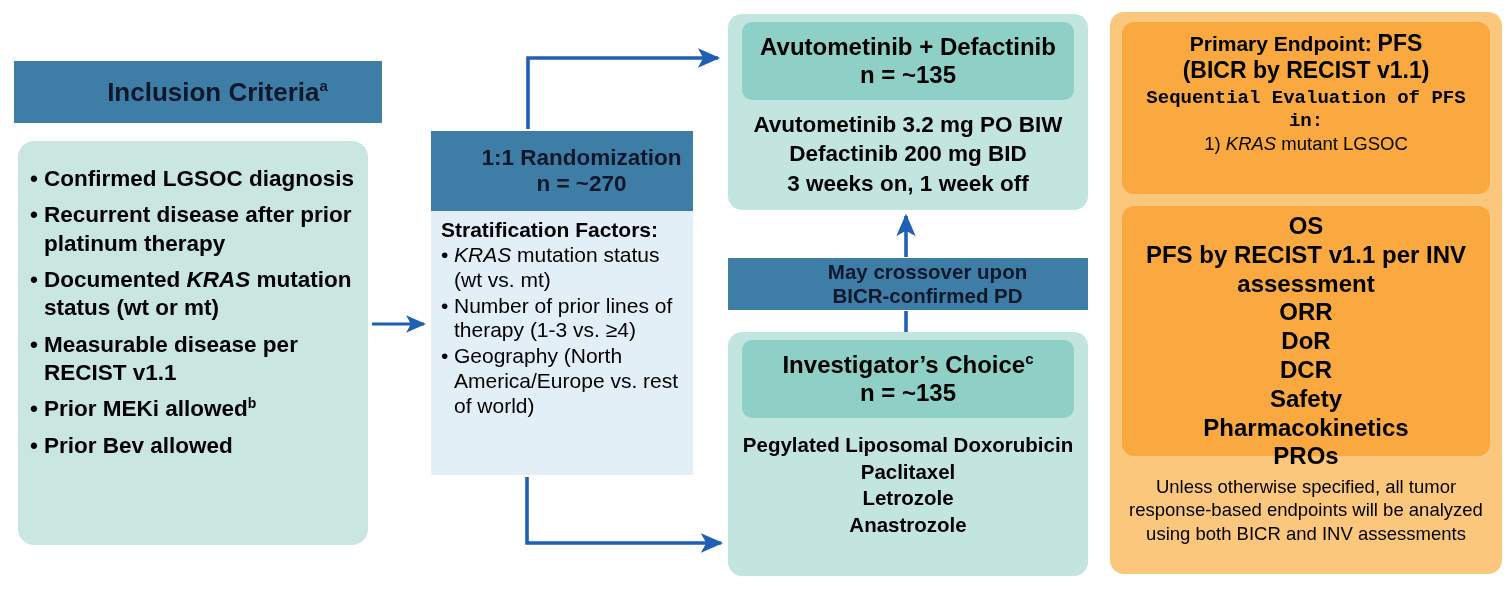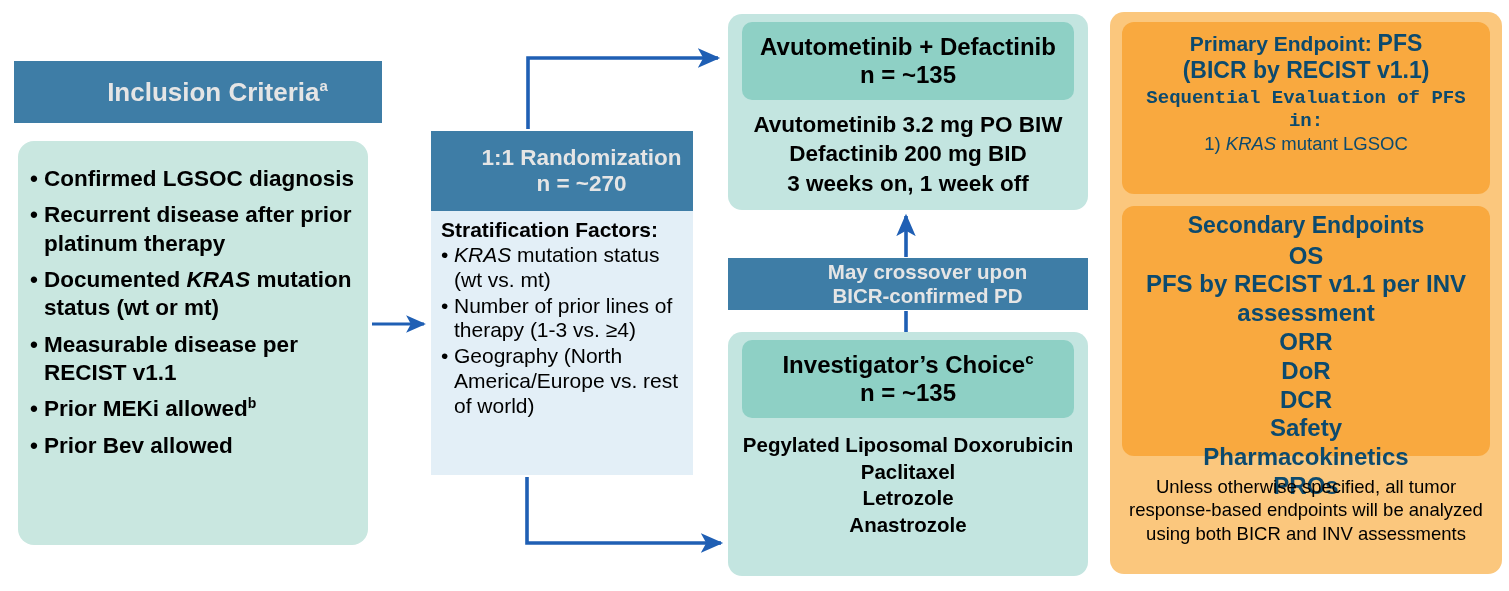--- a/index.html
+++ b/index.html
@@ -17,21 +17,21 @@
     height: 591px;
     background: #ffffff;
     overflow: hidden;
   }
 
   
   .box { position: absolute; box-sizing: border-box; }
 
   .hdr-blue {
     background: #3E7DA6;
-    color: #e5e5e5;
+    color: #0f172a;
     font-weight: bold;
     text-align: center;
     display: flex;
     flex-direction: column;
     align-items: center;
     justify-content: center;
     line-height: 1.16;
     padding-left: 39px;
   }
 
@@ -55,21 +55,21 @@
     background: #E3EFF7;
     color: #000000;
   }
   .panel-orange-outer {
     background: #FBC77D;
     border-radius: 14px;
   }
   .panel-orange-inner {
     background: #F9A93F;
     border-radius: 12px;
-    color: #0c4a6e;
+    color: #000000;
     text-align: center;
   }
 
   
   #inclusion-header {
     left: 14px; top: 61px; width: 368px; height: 62px;
     font-size: 26px;
   }
   #inclusion-header sup { font-size: 15px; vertical-align: super; line-height: 0; }
 
@@ -287,21 +287,20 @@
   <div class="box panel-orange-outer" id="endpoints-outer"></div>
 
   <div class="box panel-orange-inner" id="primary-inner">
     <div class="pe-line1"><span class="small">Primary Endpoint: </span><span>PFS</span></div>
     <div class="pe-line2">(BICR by RECIST v1.1)</div>
     <div class="pe-sub">Sequential Evaluation of PFS in:</div>
     <div class="pe-item"><span>1) </span><i>KRAS</i><span> mutant LGSOC</span></div>
   </div>
 
   <div class="box panel-orange-inner" id="secondary-inner">
-    <div class="se-title">Secondary Endpoints</div>
     <div class="se-item">OS</div>
     <div class="se-item">PFS by RECIST v1.1 per INV assessment</div>
     <div class="se-item">ORR</div>
     <div class="se-item">DoR</div>
     <div class="se-item">DCR</div>
     <div class="se-item">Safety</div>
     <div class="se-item">Pharmacokinetics</div>
     <div class="se-item">PROs</div>
   </div>
 

